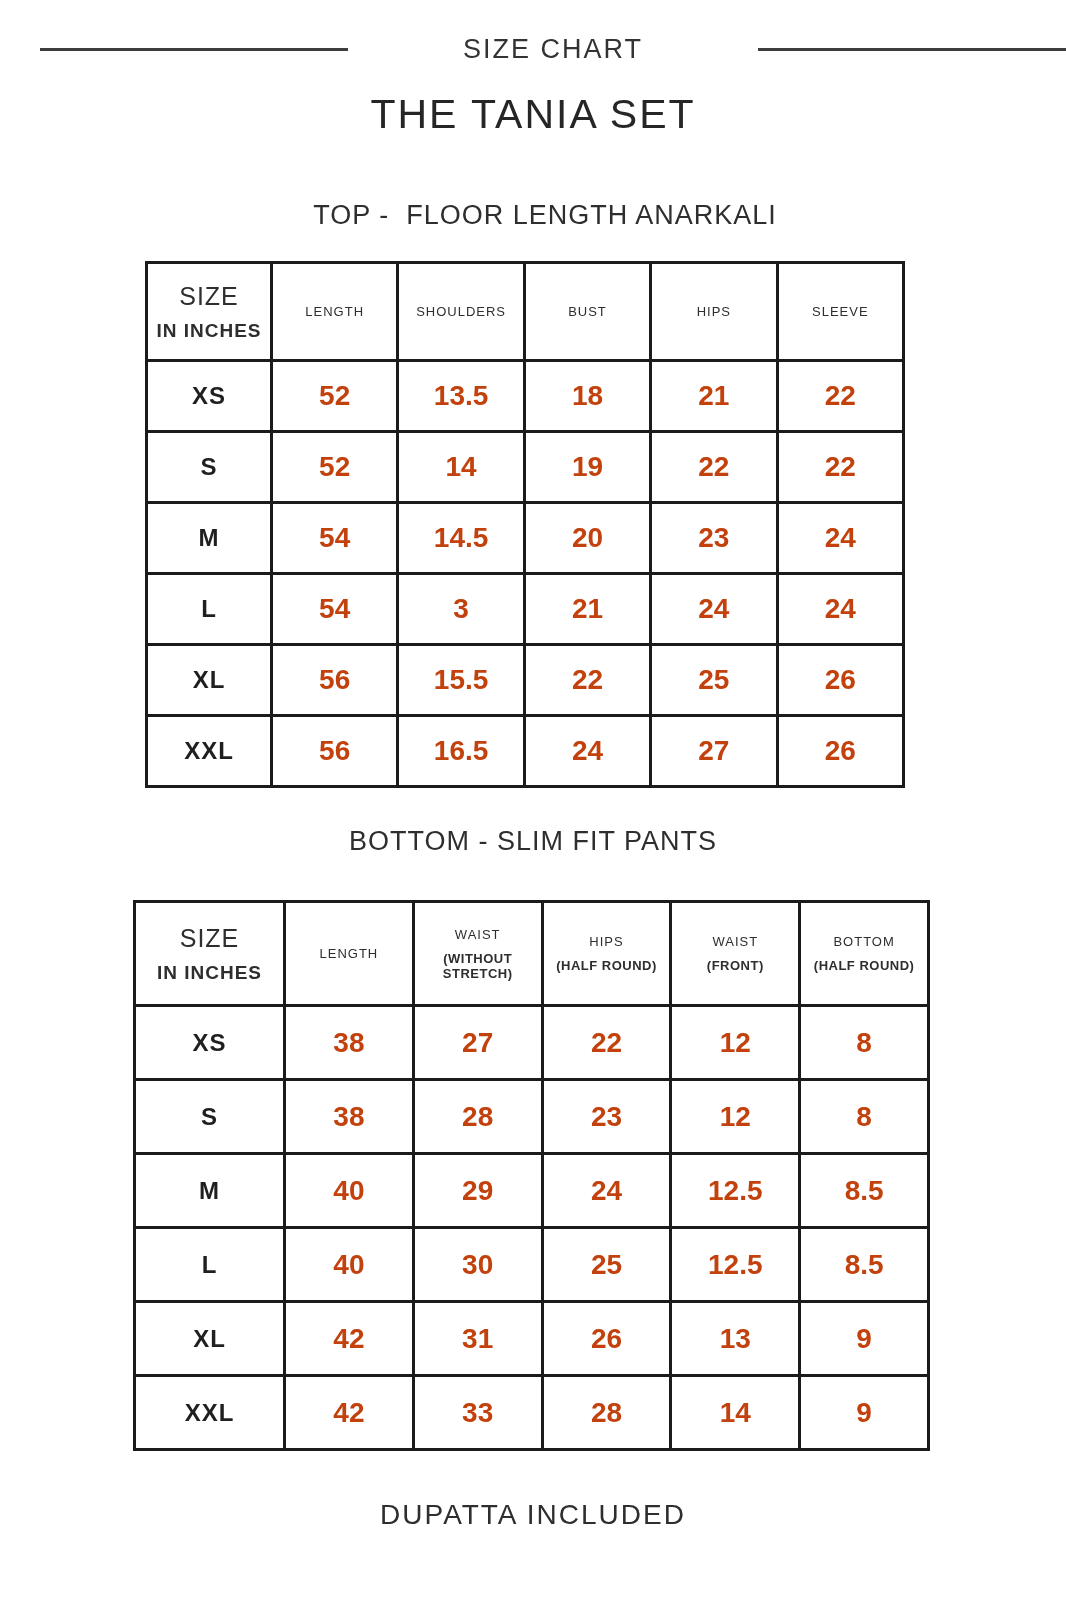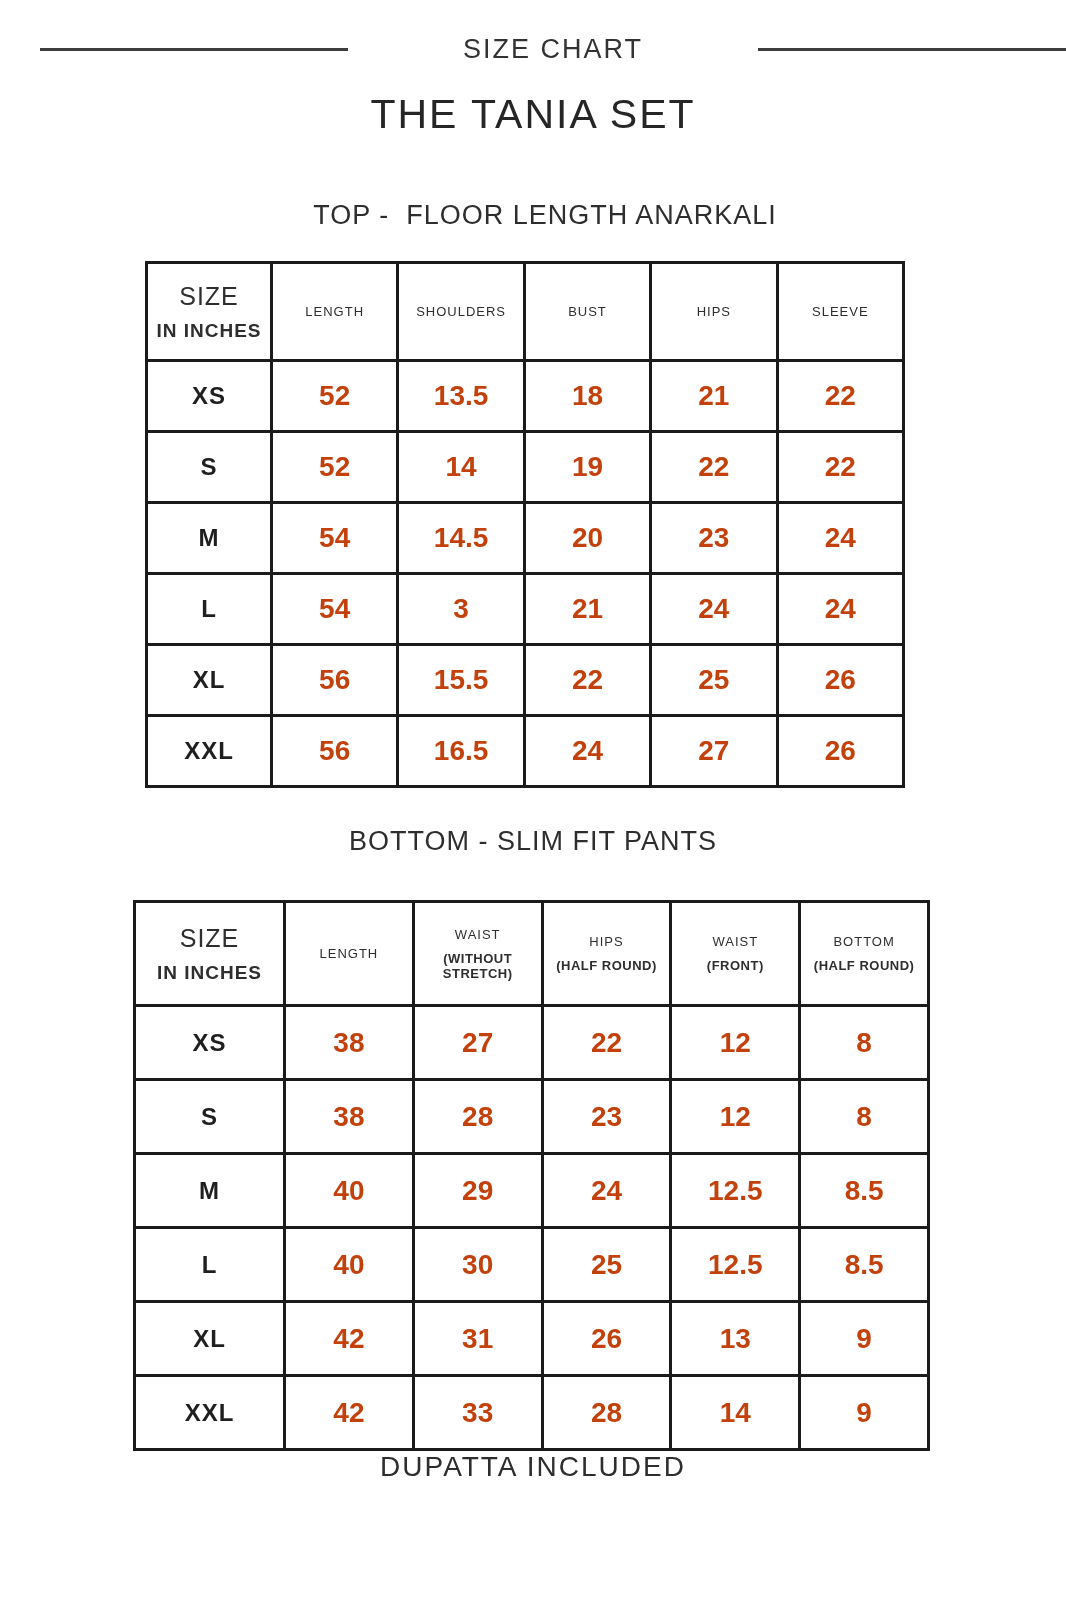--- a/index.html
+++ b/index.html
@@ -52,21 +52,21 @@
   }
   th.size-col .col-label { font-size: 25px; }
   .col-sub {
     display: block; font-size: 13px; font-weight: bold;
     letter-spacing: 0.5px; margin-top: 9px; color: #2e2e2e;
   }
   th.size-col .col-sub { font-size: 19px; letter-spacing: 1px; }
   .size-cell { font-weight: bold; font-size: 24px; letter-spacing: 1px; color: #1f1f1f; }
   .value-cell { font-size: 28px; font-weight: bold; color: #c2410c; }
   .footer-note {
-    text-align: center;
+    margin-top: 48px; text-align: center;
     font-size: 28px; letter-spacing: 2px; color: #2e2e2e;
   }
 </style>
 </head>
 <body>
 
 <div class="page">
 
   <header class="chart-header">
     <span class="rule left"></span>

